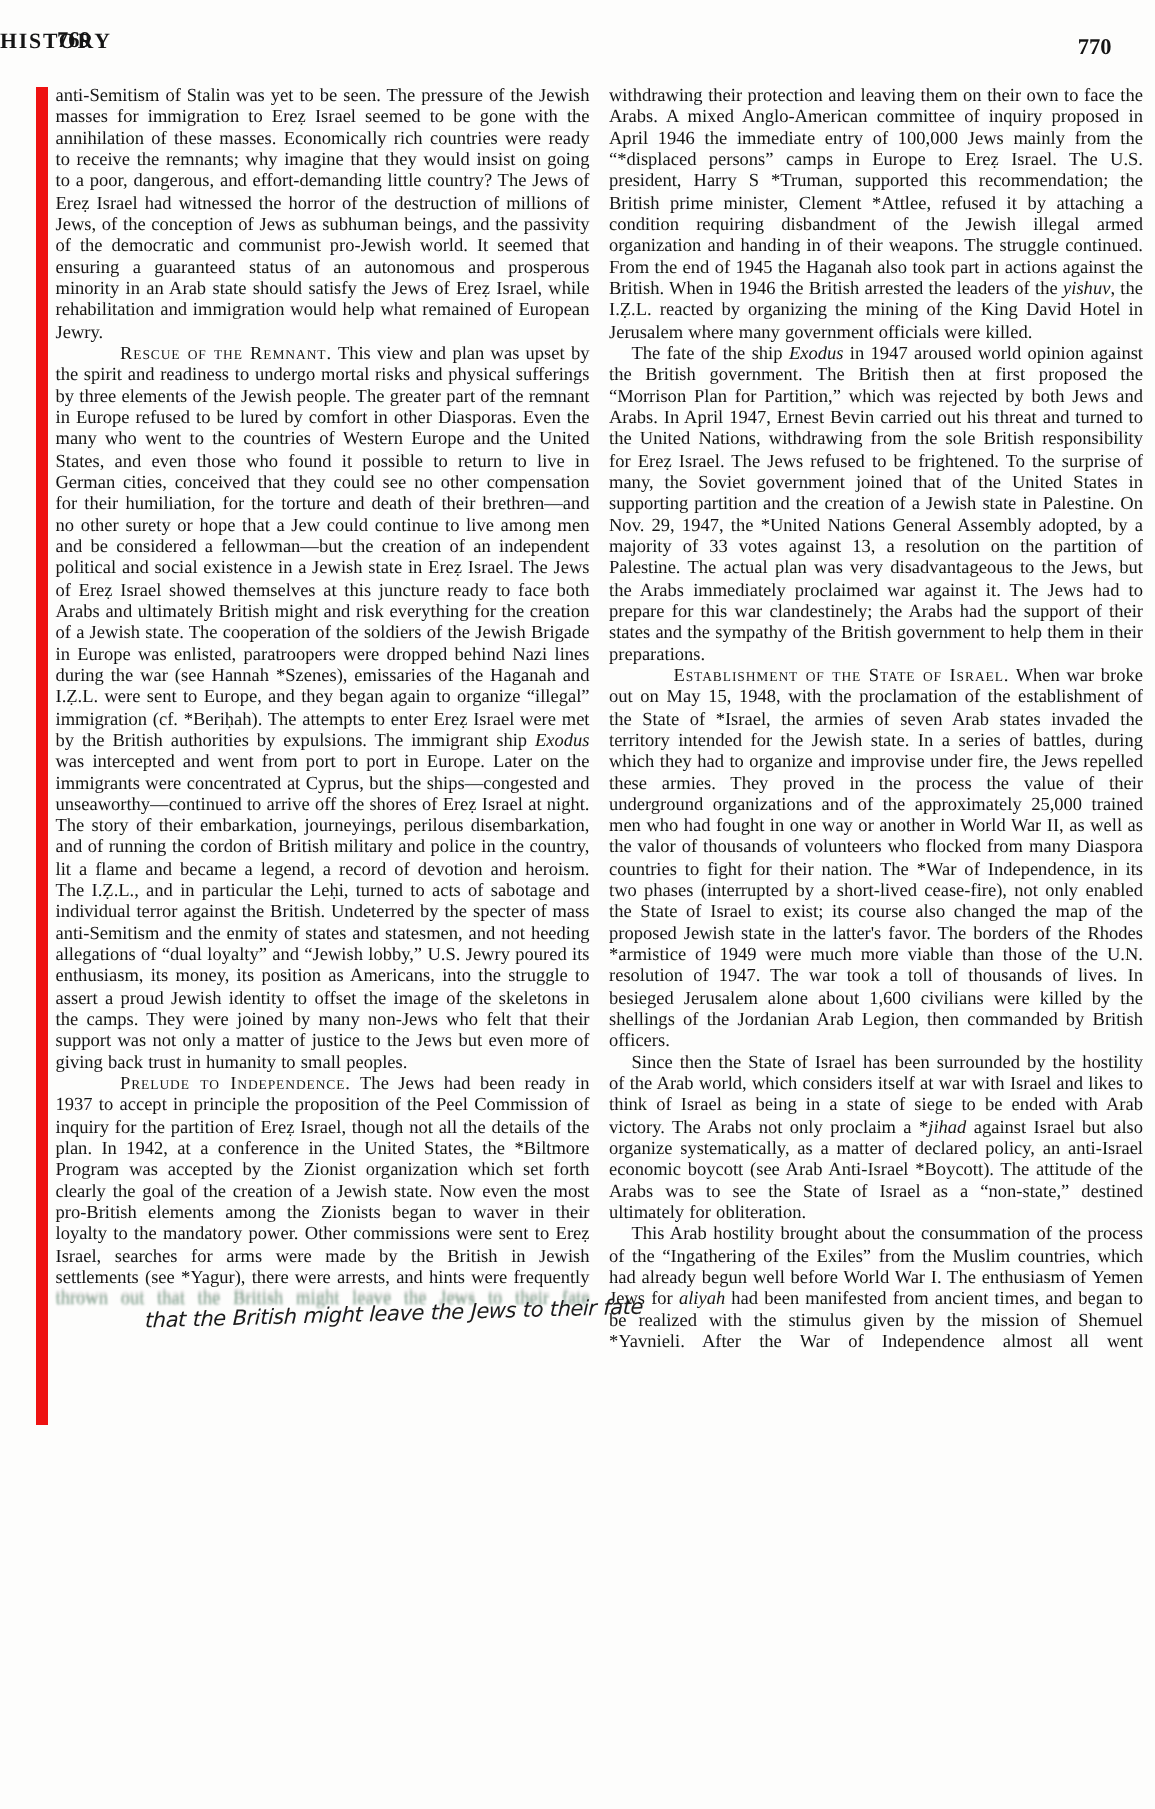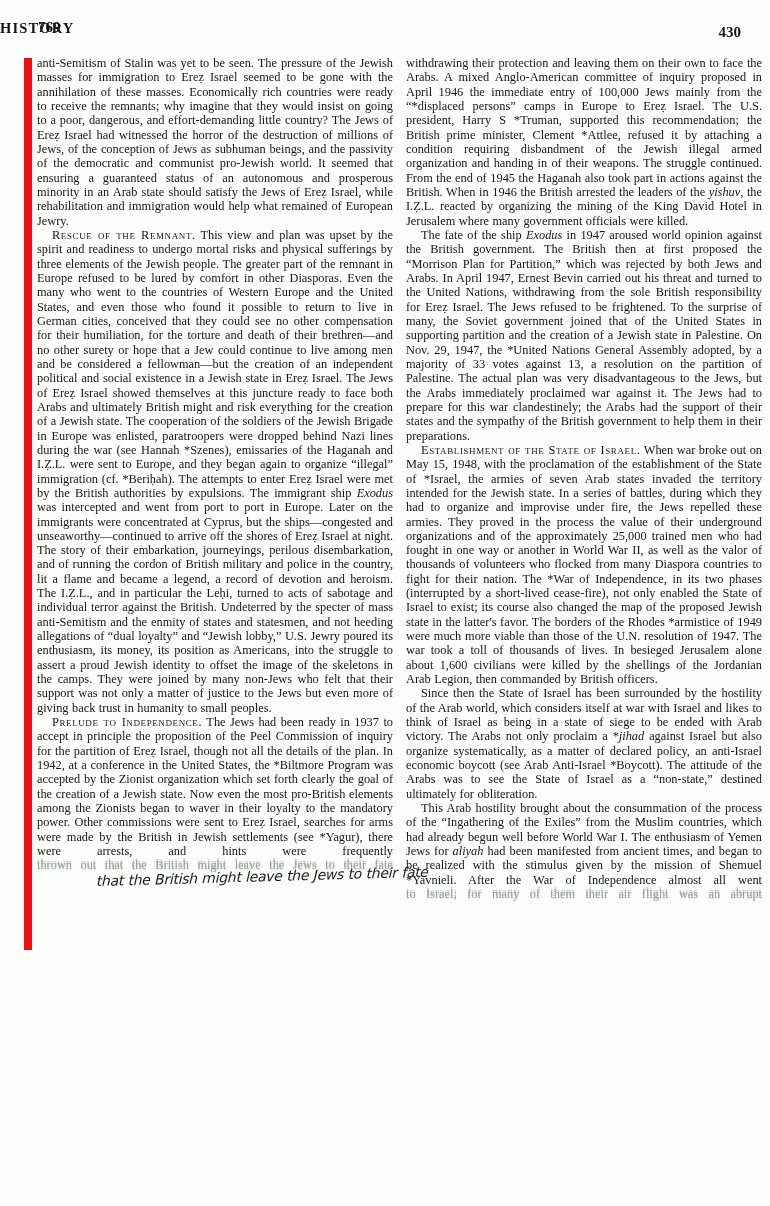--- a/index.html
+++ b/index.html
@@ -36,21 +36,21 @@
   .col {
     width: 356px; flex: 0 0 356px;
     font-size: 12.35px; line-height: 14.33px;
     text-align: justify; text-justify: inter-word;
     word-spacing: 0.4px;
   }
   .col p { margin: 0; }
   .col p.indent { text-indent: 15px; }
   .col p.cont { text-align-last: justify; }
 
-  .seg-sc { font-variant: small-caps; letter-spacing: 0.6px; }
+  .seg-sc { font-variant: small-caps; letter-spacing: 0.6px; margin-left: 28px; }
   .seg-i  { font-style: italic; margin-top: 28px; }
 
   
   .faded-line {
     color: #14532d; opacity: 0.5;
     filter: blur(0.7px);
     text-shadow: 0 -1.6px 0 rgba(50,50,50,0.55), 0 1px 0 rgba(80,80,80,0.25);
     text-align: justify; text-align-last: justify;
     white-space: nowrap; overflow: hidden;
   }
@@ -68,37 +68,36 @@
     white-space: nowrap;
   }
 </style>
 </head>
 <body>
 
 <div class="page">
 
   <span class="pagenum left">769</span>
   <div class="header-title">HISTORY</div>
-  <span class="pagenum right">430</span>
+  <span class="pagenum right">770</span>
 
   <div class="redbar"></div>
 
   <div class="cols">
 
     <div class="col">
       <p><span>anti-Semitism of Stalin was yet to be seen. The pressure of the Jewish masses for immigration to Ereẓ Israel seemed to be gone with the annihilation of these masses. Economically rich countries were ready to receive the remnants; why imagine that they would insist on going to a poor, dangerous, and effort-demanding little country? The Jews of Ereẓ Israel had witnessed the horror of the destruction of millions of Jews, of the conception of Jews as subhuman beings, and the passivity of the democratic and communist pro-Jewish world. It seemed that ensuring a guaranteed status of an autonomous and prosperous minority in an Arab state should satisfy the Jews of Ereẓ Israel, while rehabilitation and immigration would help what remained of European Jewry.</span></p>
       <p class="indent"><span class="seg-sc">Rescue of the Remnant.</span><span> This view and plan was upset by the spirit and readiness to undergo mortal risks and physical sufferings by three elements of the Jewish people. The greater part of the remnant in Europe refused to be lured by comfort in other Diasporas. Even the many who went to the countries of Western Europe and the United States, and even those who found it possible to return to live in German cities, conceived that they could see no other compensation for their humiliation, for the torture and death of their brethren—and no other surety or hope that a Jew could continue to live among men and be considered a fellowman—but the creation of an independent political and social existence in a Jewish state in Ereẓ Israel. The Jews of Ereẓ Israel showed themselves at this juncture ready to face both Arabs and ultimately British might and risk everything for the creation of a Jewish state. The cooperation of the soldiers of the Jewish Brigade in Europe was enlisted, paratroopers were dropped behind Nazi lines during the war (see Hannah *Szenes), emissaries of the Haganah and I.Ẓ.L. were sent to Europe, and they began again to organize “illegal” immigration (cf. *Beriḥah). The attempts to enter Ereẓ Israel were met by the British authorities by expulsions. The immigrant ship </span><span class="seg-i">Exodus</span><span> was intercepted and went from port to port in Europe. Later on the immigrants were concentrated at Cyprus, but the ships—congested and unseaworthy—continued to arrive off the shores of Ereẓ Israel at night. The story of their embarkation, journeyings, perilous disembarkation, and of running the cordon of British military and police in the country, lit a flame and became a legend, a record of devotion and heroism. The I.Ẓ.L., and in particular the Leḥi, turned to acts of sabotage and individual terror against the British. Undeterred by the specter of mass anti-Semitism and the enmity of states and statesmen, and not heeding allegations of “dual loyalty” and “Jewish lobby,” U.S. Jewry poured its enthusiasm, its money, its position as Americans, into the struggle to assert a proud Jewish identity to offset the image of the skeletons in the camps. They were joined by many non-Jews who felt that their support was not only a matter of justice to the Jews but even more of giving back trust in humanity to small peoples.</span></p>
       <p class="indent cont"><span class="seg-sc">Prelude to Independence.</span><span> The Jews had been ready in 1937 to accept in principle the proposition of the Peel Commission of inquiry for the partition of Ereẓ Israel, though not all the details of the plan. In 1942, at a conference in the United States, the *Biltmore Program was accepted by the Zionist organization which set forth clearly the goal of the creation of a Jewish state. Now even the most pro-British elements among the Zionists began to waver in their loyalty to the mandatory power. Other commissions were sent to Ereẓ Israel, searches for arms were made by the British in Jewish settlements (see *Yagur), there were arrests, and hints were frequently</span></p>
       <div class="faded-line">thrown out that the British might leave the Jews to their fate</div>
       <div class="handwriting">that the British might leave the Jews to their fate</div>
     </div>
 
     <div class="col">
       <p><span>withdrawing their protection and leaving them on their own to face the Arabs. A mixed Anglo-American committee of inquiry proposed in April 1946 the immediate entry of 100,000 Jews mainly from the “*displaced persons” camps in Europe to Ereẓ Israel. The U.S. president, Harry S *Truman, supported this recommendation; the British prime minister, Clement *Attlee, refused it by attaching a condition requiring disbandment of the Jewish illegal armed organization and handing in of their weapons. The struggle continued. From the end of 1945 the Haganah also took part in actions against the British. When in 1946 the British arrested the leaders of the </span><span class="seg-i">yishuv</span><span>, the I.Ẓ.L. reacted by organizing the mining of the King David Hotel in Jerusalem where many government officials were killed.</span></p>
       <p class="indent"><span>The fate of the ship </span><span class="seg-i">Exodus</span><span> in 1947 aroused world opinion against the British government. The British then at first proposed the “Morrison Plan for Partition,” which was rejected by both Jews and Arabs. In April 1947, Ernest Bevin carried out his threat and turned to the United Nations, withdrawing from the sole British responsibility for Ereẓ Israel. The Jews refused to be frightened. To the surprise of many, the Soviet government joined that of the United States in supporting partition and the creation of a Jewish state in Palestine. On Nov. 29, 1947, the *United Nations General Assembly adopted, by a majority of 33 votes against 13, a resolution on the partition of Palestine. The actual plan was very disadvantageous to the Jews, but the Arabs immediately proclaimed war against it. The Jews had to prepare for this war clandestinely; the Arabs had the support of their states and the sympathy of the British government to help them in their preparations.</span></p>
       <p class="indent"><span class="seg-sc">Establishment of the State of Israel.</span><span> When war broke out on May 15, 1948, with the proclamation of the establishment of the State of *Israel, the armies of seven Arab states invaded the territory intended for the Jewish state. In a series of battles, during which they had to organize and improvise under fire, the Jews repelled these armies. They proved in the process the value of their underground organizations and of the approximately 25,000 trained men who had fought in one way or another in World War II, as well as the valor of thousands of volunteers who flocked from many Diaspora countries to fight for their nation. The *War of Independence, in its two phases (interrupted by a short-lived cease-fire), not only enabled the State of Israel to exist; its course also changed the map of the proposed Jewish state in the latter's favor. The borders of the Rhodes *armistice of 1949 were much more viable than those of the U.N. resolution of 1947. The war took a toll of thousands of lives. In besieged Jerusalem alone about 1,600 civilians were killed by the shellings of the Jordanian Arab Legion, then commanded by British officers.</span></p>
       <p class="indent"><span>Since then the State of Israel has been surrounded by the hostility of the Arab world, which considers itself at war with Israel and likes to think of Israel as being in a state of siege to be ended with Arab victory. The Arabs not only proclaim a *</span><span class="seg-i">jihad</span><span> against Israel but also organize systematically, as a matter of declared policy, an anti-Israel economic boycott (see Arab Anti-Israel *Boycott). The attitude of the Arabs was to see the State of Israel as a “non-state,” destined ultimately for obliteration.</span></p>
       <p class="indent cont"><span>This Arab hostility brought about the consummation of the process of the “Ingathering of the Exiles” from the Muslim countries, which had already begun well before World War I. The enthusiasm of Yemen Jews for </span><span class="seg-i">aliyah</span><span> had been manifested from ancient times, and began to be realized with the stimulus given by the mission of Shemuel *Yavnieli. After the War of Independence almost all went</span></p>
-      <div class="faded-line">to Israel; for many of them their air flight was an abrupt</div>
     </div>
 
   </div>
 </div>
 
 </body></html>

